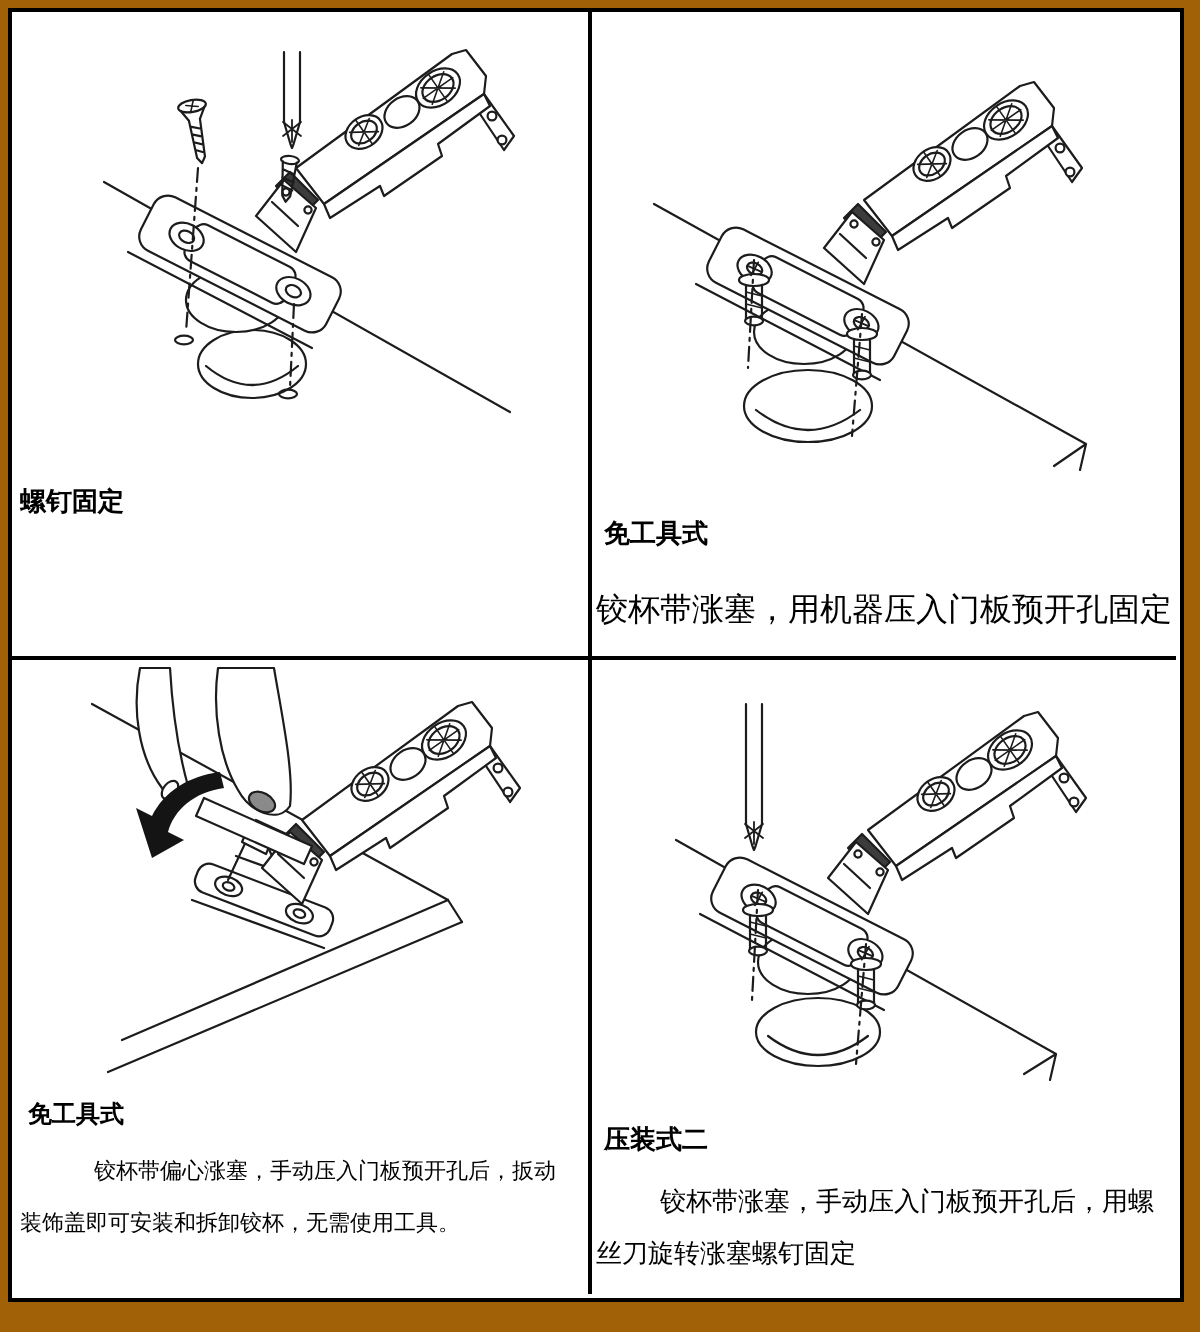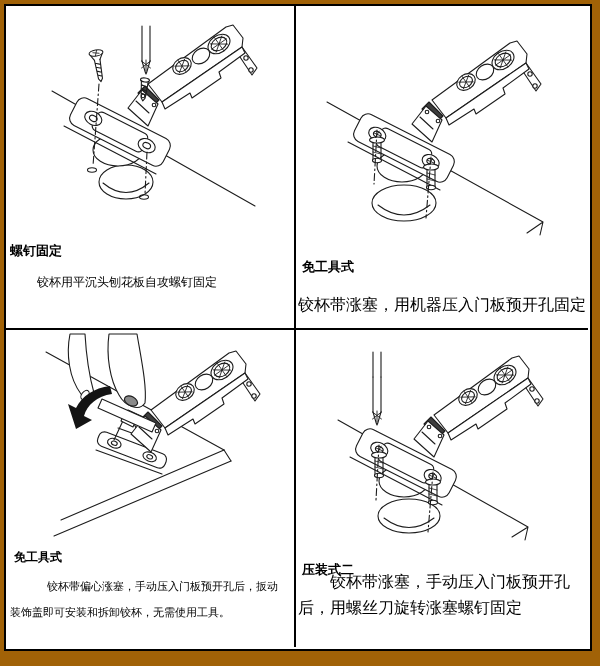--- a/index.html
+++ b/index.html
@@ -14,21 +14,21 @@
   .panel svg{position:absolute;left:0;top:0;}
   .panel h3{position:absolute;margin:0;font-weight:700;white-space:nowrap;}
   .panel p{position:absolute;margin:0;}
   .tl h3{left:4px;top:236px;font-size:13px;}
   .tl p{left:31px;top:268px;font-size:12px;white-space:nowrap;}
   .tr h3{left:6px;top:252px;font-size:13px;}
   .tr p{left:2px;top:289px;font-size:16px;white-space:nowrap;}
   .bl h3{left:8px;top:219px;font-size:12px;}
   .bl p{left:4px;top:243px;font-size:11px;line-height:26px;width:272px;text-indent:37px;}
   .br h3{left:6px;top:231px;font-size:13px;}
-  .br p{left:2px;top:240px;font-size:16px;line-height:26px;width:290px;text-indent:32px;font-family:Liberation Mono, monospace;}
+  .br p{left:2px;top:258px;font-size:13px;line-height:26px;width:290px;text-indent:32px;}
   .lines{stroke:#1c1c1c;stroke-width:1.1;fill:none;stroke-linecap:round;stroke-linejoin:round;}
 </style>
 </head>
 <body>
 
 <div class="stage">
   <div class="grid">
 
     <section class="panel tl">
       <svg width="290" height="238" viewBox="0 0 290 238">
@@ -107,21 +107,20 @@
           </g>
           <g stroke-dasharray="7 3 1.5 3">
             <path d="M93,78 L87,160"></path>
             <path d="M141,146 L139,188"></path>
           </g>
           <ellipse cx="86" cy="164" rx="4.5" ry="2.2"></ellipse>
           <ellipse cx="138" cy="191" rx="4.5" ry="2.2"></ellipse>
         </g>
       </svg>
       <h3>螺钉固定</h3>
-      <p>铰杯用平沉头刨花板自攻螺钉固定</p>
     </section>
 
     <section class="panel tr">
       <svg width="292" height="250" viewBox="0 0 292 250">
         <g class="lines">
           <path d="M31,96 L247,216 M247,216 L244,229 M247,216 L231,227"></path>
           <g>
             <ellipse cx="108" cy="197" rx="32" ry="18" fill="#fff"></ellipse>
             <path d="M82,199 Q108,219 134,199"></path>
           </g>

